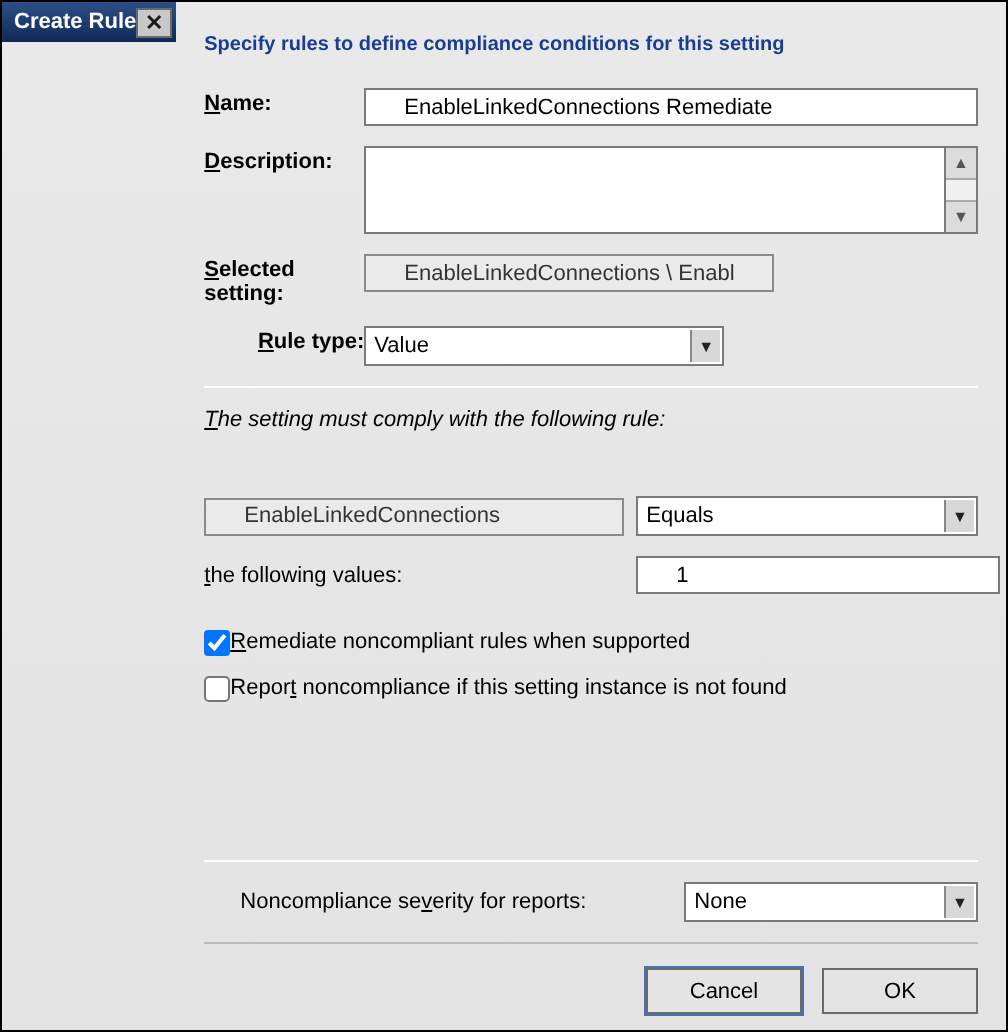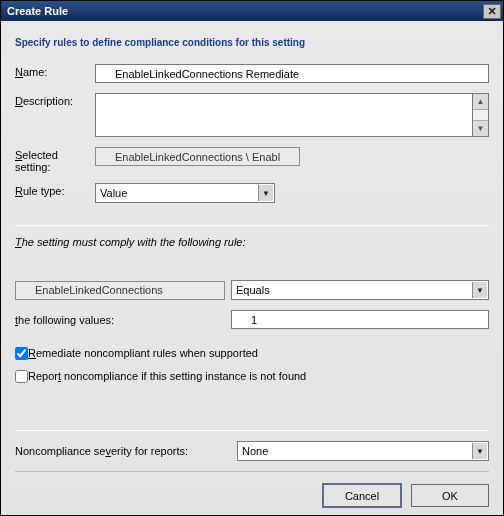--- a/index.html
+++ b/index.html
@@ -12,21 +12,21 @@
     width: 504px;
     height: 516px;
     overflow: hidden;
   }
   .window {
     width: 504px;
     height: 516px;
     border: 1px solid #000;
     background: linear-gradient(#e9e9e9, #e3e3e3);
     display: flex;
-    flex-direction: column;
+    flex-direction: row;
   }
   .titlebar {
     height: 20px;
     background: linear-gradient(#2d4f87, #0f2a57);
     color: #fff;
     display: flex;
     align-items: center;
     padding: 0 2px 0 6px;
     font-weight: 700;
   }
@@ -58,20 +58,21 @@
     margin: 4px 0 16px 0;
   }
   .form-row {
     display: flex;
     align-items: flex-start;
     margin-bottom: 10px;
   }
   .form-row .lbl {
     width: 80px;
     padding-top: 2px;
+    font-weight: bold;
   }
   .underline-first::first-letter { text-decoration: underline; }
   .text-input {
     flex: 1;
     height: 19px;
     font: inherit;
     padding: 1px 19px;
     border: 1px solid #7a7a7a;
     background: #fff;
   }
@@ -169,21 +170,21 @@
     width: 13px; height: 13px;
     margin: 0;
   }
   .filler { flex: 1; }
   .sev-row {
     display: flex;
     align-items: center;
     margin-bottom: 6px;
     gap: 6px;
   }
-  .sev-row .lbl3 { flex: 0 0 216px; }
+  .sev-row .lbl3 { flex: 0 0 216px; margin-left: 18px; }
   .sev-row .dropdown { flex: 1; }
   .button-row {
     height: 40px;
     display: flex;
     align-items: center;
     justify-content: flex-end;
     gap: 10px;
     border-top: 1px solid #bbb;
     padding-top: 8px;
     margin-top: 4px;
@@ -225,21 +226,21 @@
           <div class="scroll-btn">▼</div>
         </div>
       </div>
     </div>
 
     <div class="form-row">
       <div class="lbl underline-first">Selected setting:</div>
       <input class="text-input readonly" style="flex: 0 0 205px;" readonly="" value="EnableLinkedConnections \ EnableLinkedCon">
     </div>
 
-    <div class="form-row" style="margin-bottom:16px;">
+    <div class="form-row" style="margin-bottom:4px;text-align:right;">
       <div class="lbl"><span style="text-decoration:underline">R</span>ule type:</div>
       <div class="dropdown" style="flex:0 0 180px">
         <span>Value</span>
         <div class="caret">▼</div>
       </div>
     </div>
 
     <div class="hr"></div>
 
     <div style="margin-bottom:32px;font-style:italic;">

